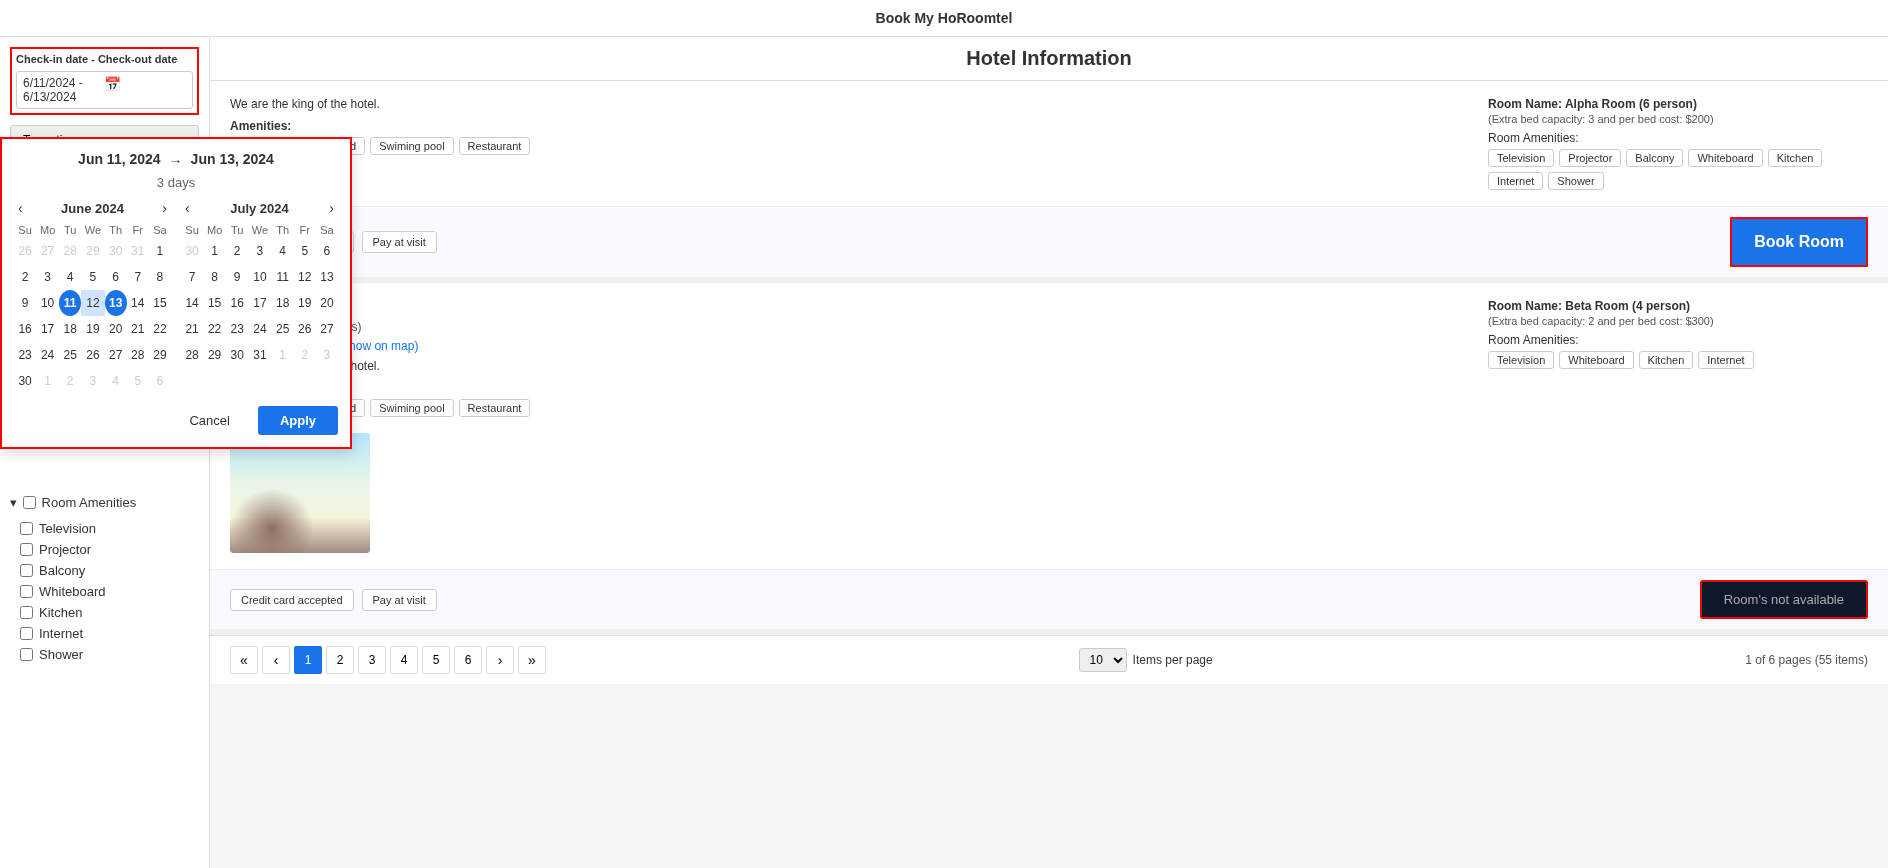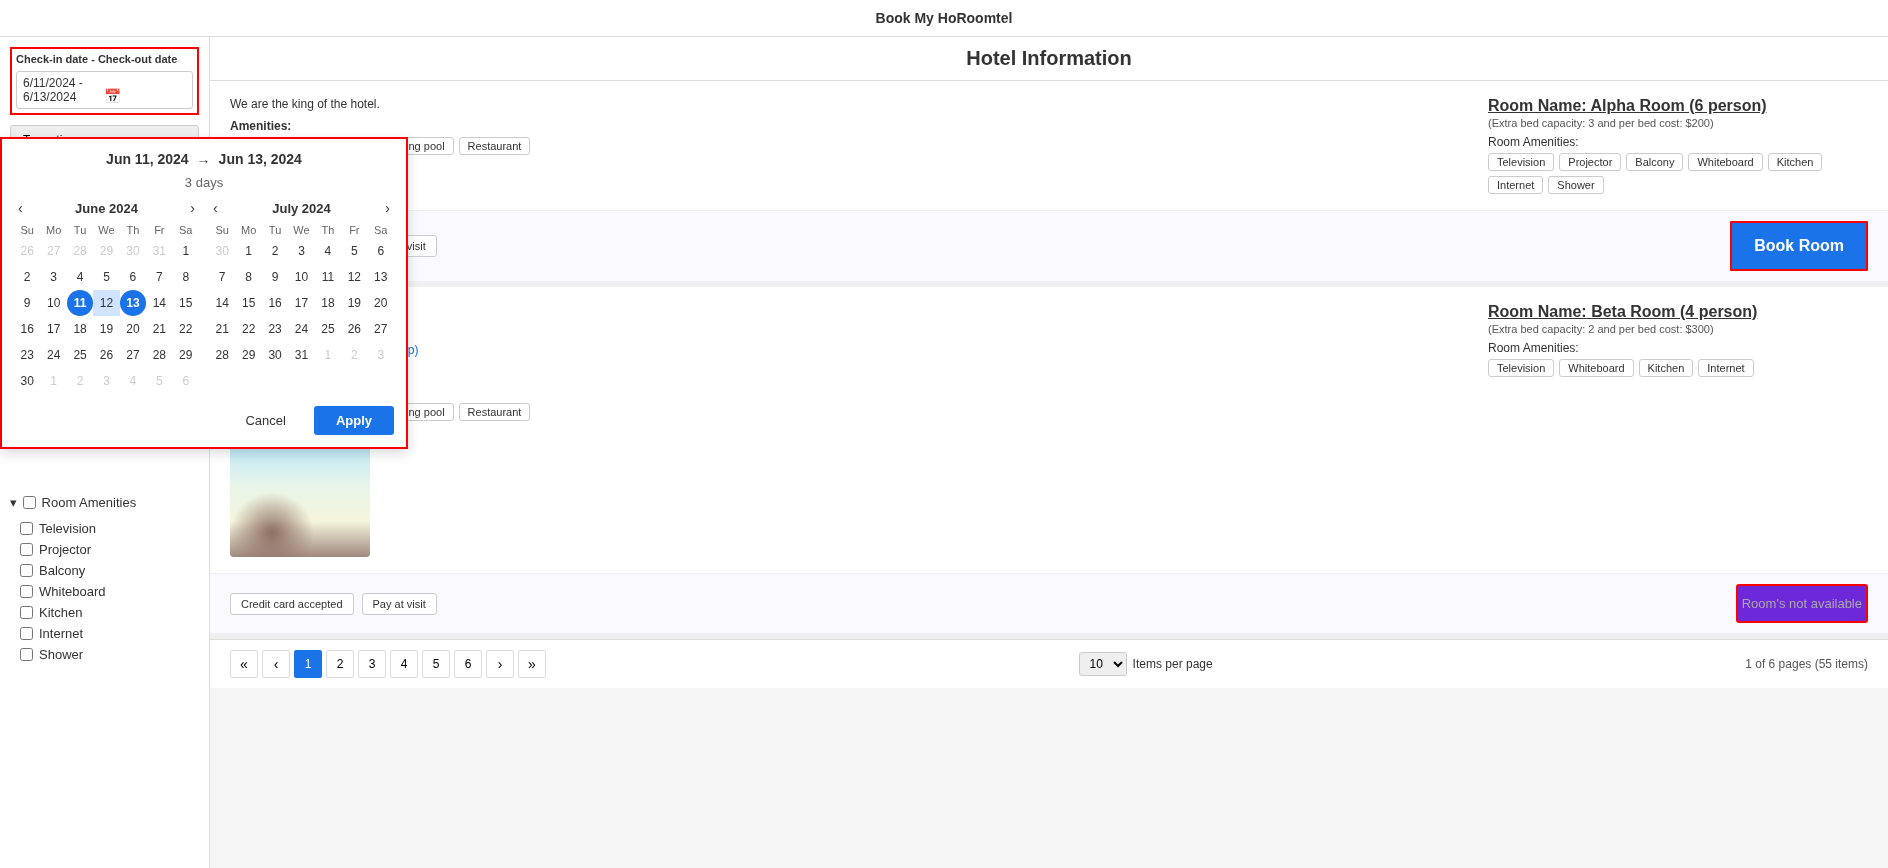--- a/index.html
+++ b/index.html
@@ -38,37 +38,37 @@
     }
 
     .date-label {
       font-weight: bold;
       font-size: 11px;
       margin-bottom: 6px;
     }
 
     .date-input-box {
       display: flex;
-      align-items: flex-end;
+      align-items: flex-start;
       border: 1px solid #ccc;
       border-radius: 3px;
       padding: 4px 6px;
       font-size: 12px;
       background: #fff;
     }
 
     .date-input-box span { flex: 1; }
     .calendar-icon { font-size: 14px; color: #555; }
 
     
     .calendar-popup {
       position: absolute;
       top: 100px;
       left: 0;
-      width: 408px;
+      width: 352px;
       background: #fff;
       border: 2px solid red;
       z-index: 100;
       padding: 12px;
       box-shadow: 0 4px 12px rgba(0,0,0,0.15);
     }
 
     .cal-header {
       text-align: center;
       font-size: 13px;
@@ -288,24 +288,23 @@
 
     .tag {
       border: 1px solid #ccc;
       border-radius: 3px;
       padding: 2px 8px;
       font-size: 11px;
       color: #333;
     }
 
     .room-name-label {
-      font-size: 16px;
+      font-size: 12px;
       font-weight: bold;
       margin-bottom: 2px;
-      text-decoration: underline;
     }
 
     .room-extra {
       font-size: 11px;
       color: #555;
       margin-bottom: 6px;
     }
 
     .room-amenities-label {
       font-size: 12px;
@@ -360,22 +359,22 @@
       color: #fff;
       font-weight: bold;
       font-size: 16px;
       border: 2px solid red;
       border-radius: 1px;
       cursor: pointer;
       white-space: nowrap;
     }
 
     .book-btn-disabled {
-      padding: 10px 4px;
-      background: #6d28d9;
+      padding: 10px 22px;
+      background: #0f172a;
       color: #aaa;
       font-size: 13px;
       border: 2px solid red;
       border-radius: 3px;
       cursor: default;
       white-space: nowrap;
     }
 
     
     .hotel-image-section {

